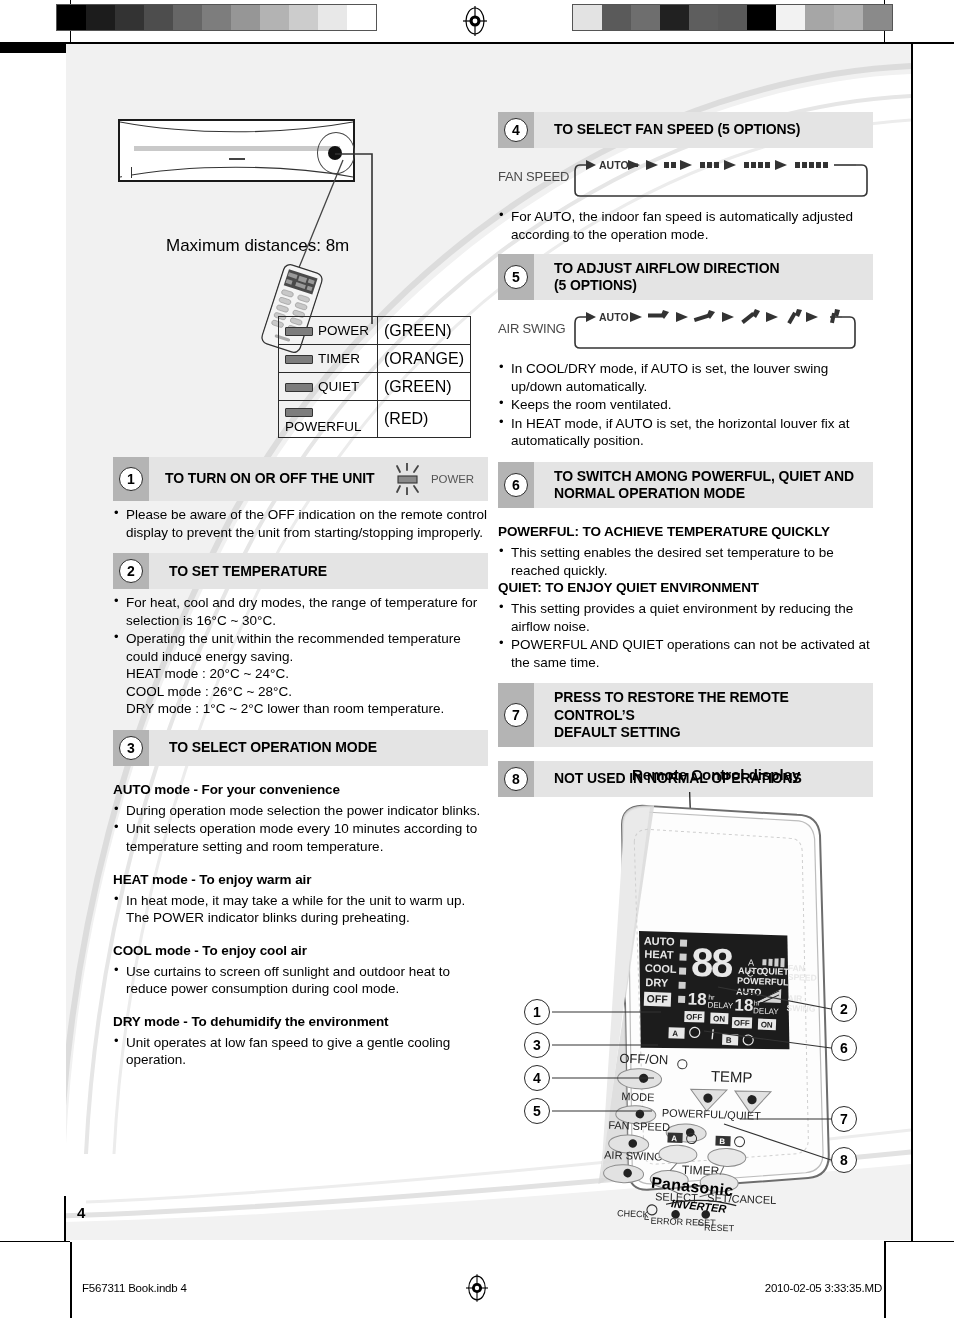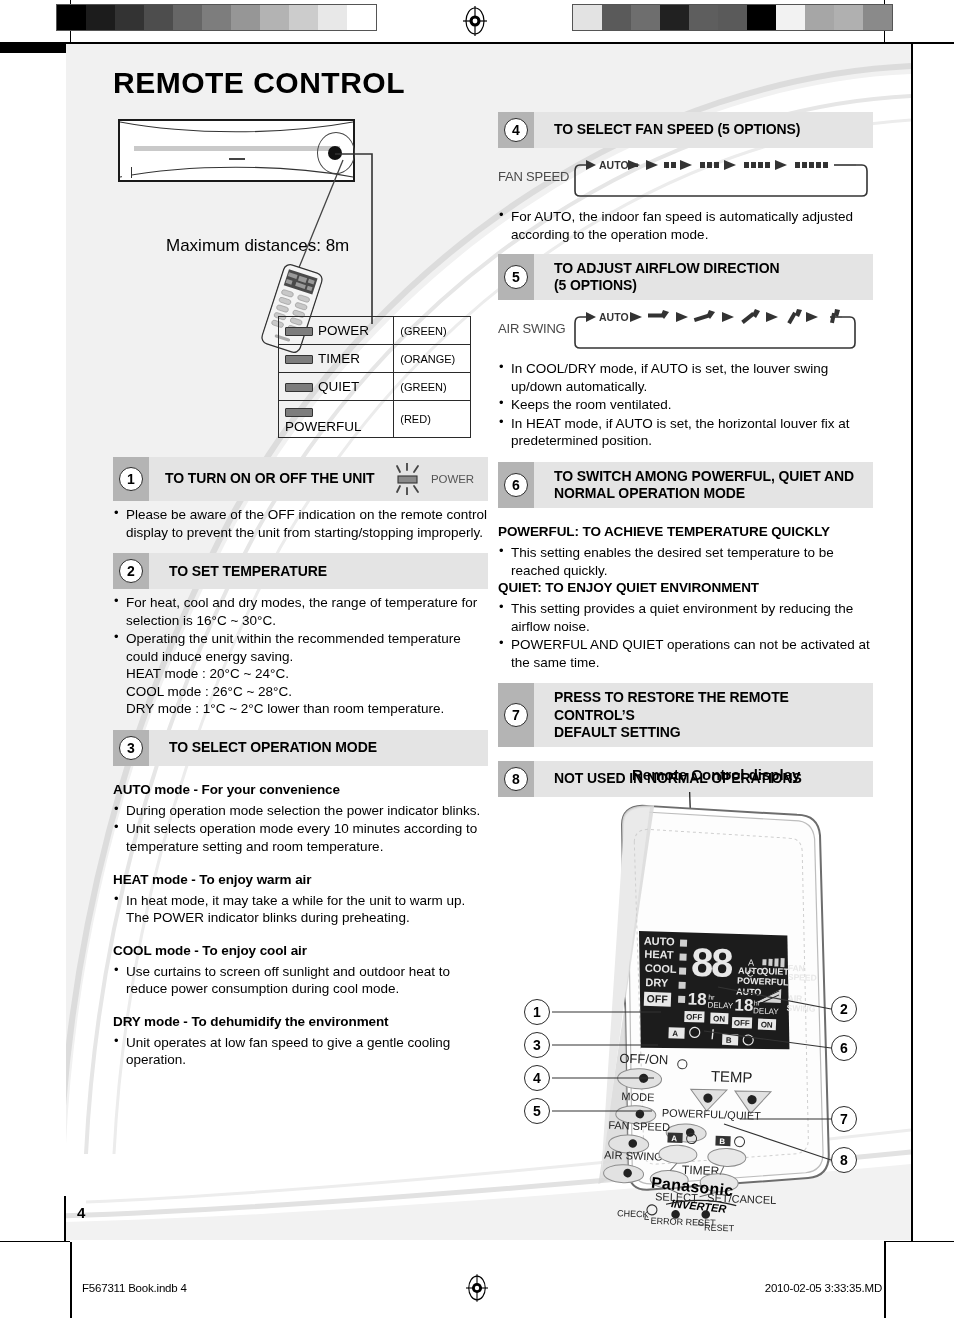--- a/index.html
+++ b/index.html
@@ -61,21 +61,21 @@
 
   
   .remthumb{ position:absolute; left:205px; top:222px; width:42px; height:85px;
              transform:rotate(18deg);}
 
   
   .indtable { position:absolute; left:212px; top:272px; width:127px; }
   .indtable table { border-collapse:collapse; width:193px; }
   .indtable td { border:1.3px solid #2a2a2a; font-size:13.5px; padding:3px 6px; height:28px; vertical-align:middle;}
   .indtable td.c1 { width:116px; }
-  .indtable td.c2 { width:77px; font-size:11px; }
+  .indtable td.c2 { width:77px; font-size:16px; }
   .lamp { display:inline-block; width:28px; height:9px; background:#7d7d7d; border:1.2px solid #333;
           border-radius:1px; vertical-align:middle; margin-right:5px;}
 
   
   .col { position:absolute; }
   .colL { left:47px; top:404px; width:375px; }
   .colR { left:432px; top:68px; width:375px; }
 
   
   .secbar { display:flex; align-items:stretch; margin-top:9px; }
@@ -182,21 +182,20 @@
       <path d="M0,0 L845,0 L845,30 C600,40 330,200 175,470 C60,680 10,900 0,1100 Z" fill="#f1f1f1"></path>
       <path d="M845,22 C590,34 320,196 168,468 C56,676 4,900 -6,1110" fill="none" stroke="#dcdcdc" stroke-width="6"></path>
       <path d="M845,52 C600,64 340,222 190,488 C82,690 30,906 20,1110" fill="none" stroke="#e6e6e6" stroke-width="4"></path>
       <path d="M845,76 C612,90 360,246 214,504 C110,700 58,910 48,1110" fill="none" stroke="#ececec" stroke-width="3"></path>
       <path d="M0,1196 L845,1196 L845,1120 C520,1150 230,1172 0,1178 Z" fill="#f2f2f2"></path>
       <path d="M845,1108 C520,1140 230,1164 -4,1172" fill="none" stroke="#e2e2e2" stroke-width="5"></path>
       <path d="M845,1086 C540,1120 250,1148 20,1158" fill="none" stroke="#ededed" stroke-width="3"></path>
     </svg>
   </div>
 
-  <div class="pagetitle">REMOTE CONTROL</div>
 
   <div class="acunit">
     <svg class="topcurve" viewBox="0 0 237 24" preserveAspectRatio="none">
       <path d="M0,1 C70,14 165,14 237,1" fill="none" stroke="#333" stroke-width="1.2"></path>
     </svg>
     <div class="band"></div>
     <div class="dash"></div>
     <svg class="lowcurve" viewBox="0 0 237 24" preserveAspectRatio="none">
       <path d="M0,21 C70,8 165,8 237,21" fill="none" stroke="#333" stroke-width="1.2"></path>
     </svg>
@@ -433,21 +432,21 @@
                 <path d="M11,0 L16,1 L14,8 L10,6 Z"></path>
               </g>
           </g>
           <line x1="256" y1="10" x2="268" y2="10" stroke="#333" stroke-width="1.6"></line>
         </svg>
       </div>
     </div>
     <ul class="bul" id="s5bul">
         <li>In COOL/DRY mode, if AUTO is set, the louver swing up/down automatically.</li>
         <li>Keeps the room ventilated.</li>
-        <li>In HEAT mode, if AUTO is set, the horizontal louver fix at predetermined position.</li>
+        <li>In HEAT mode, if AUTO is set, the horizontal louver fix at automatically position.</li>
       </ul>
 
     <div class="secbar" style="margin-top:12px">
       <div class="secnum">
         <i>6</i>
       </div>
       <div class="sectitle pad2" style="flex-direction:column;align-items:flex-start">
         <span>TO SWITCH AMONG POWERFUL, QUIET AND</span>
         <span>NORMAL OPERATION MODE</span>
       </div>

